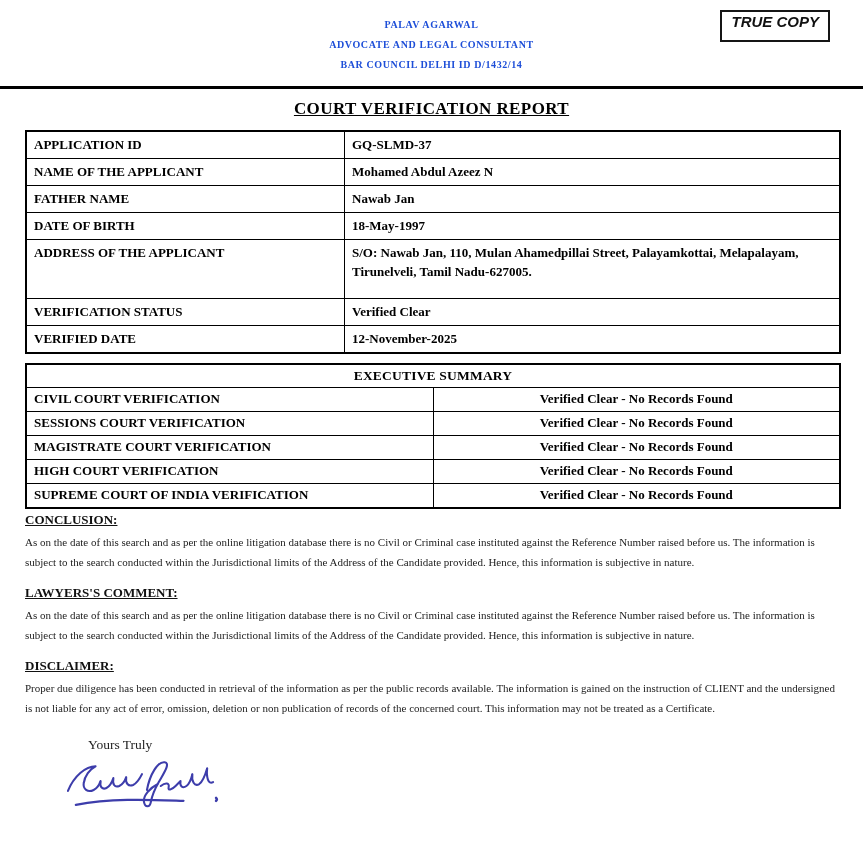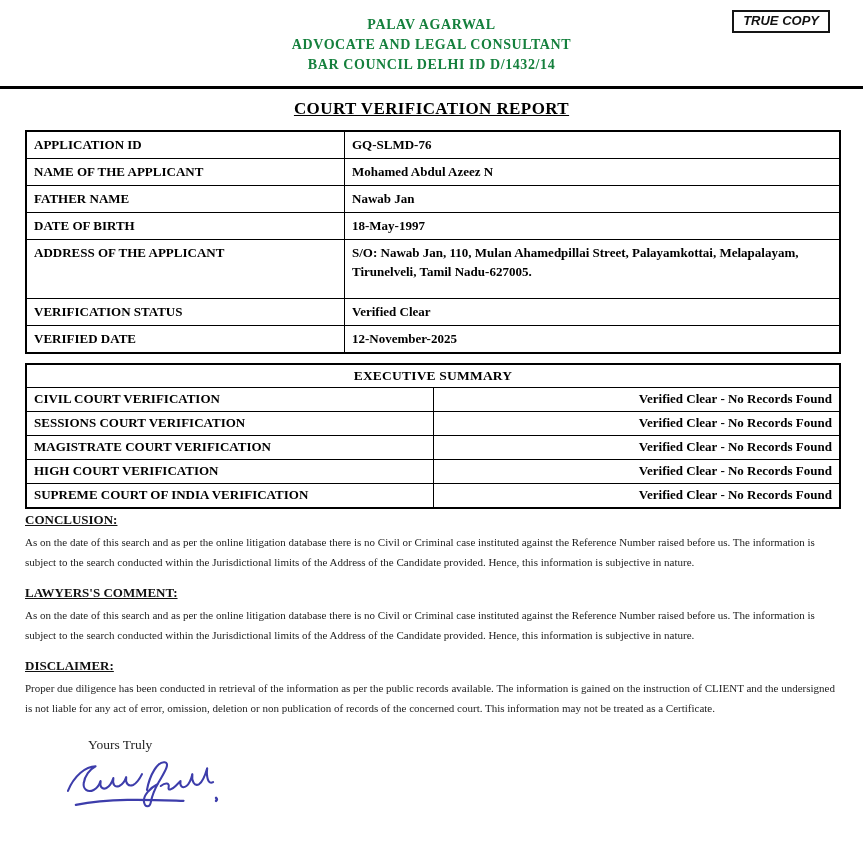--- a/index.html
+++ b/index.html
@@ -10,35 +10,35 @@
     color: #000;
     overflow: hidden;
     position: relative;
   }
   .page { width: 863px; height: 848px; position: relative; }
 
   
   .letterhead {
     padding-top: 15px;
     text-align: center;
-    color: #15803d;
+    color: #1d4ed8;
     font-weight: bold;
-    font-size: 14px;
+    font-size: 10px;
     line-height: 20px;
     letter-spacing: 0.6px;
   }
   .true-copy {
     position: absolute;
     top: 10px; right: 33px;
     border: 2px solid #151515;
-    padding: 1px 9px 3px;
+    padding: 1px 9px 10px;
     font-family: "Liberation Sans", sans-serif;
     font-weight: bold;
     font-style: italic;
-    font-size: 13px;
+    font-size: 15px;
     color: #111;
     background: #fff;
   }
   .rule { height: 3px; background: #000; margin-top: 11px; }
 
   
   .report-title {
     text-align: center;
     font-size: 17px;
     font-weight: bold;
@@ -51,21 +51,21 @@
 
   
   table { width: 100%; border-collapse: collapse; border: 2.5px solid #000; table-layout: fixed; }
   td, th { border: 1.5px solid #000; font-size: 13px; padding: 3px 7px 4px; vertical-align: top; margin-left: 34px; }
   .t1 td { font-weight: bold; line-height: 19px; }
   .t1 .lbl { width: 303px; }
   .t1 .address-row td { padding-bottom: 17px; }
   .t2 { margin-top: 9px; }
   .t2 .hdr { text-align: center; font-weight: bold; font-size: 13.5px; padding: 3px; letter-spacing: 0.2px; }
   .t2 .lbl { width: 303px; font-weight: bold; }
-  .t2 .val { text-align: right; font-weight: bold; }
+  .t2 .val { text-align: center; font-weight: bold; }
 
   
   .sec-heading {
     font-size: 13px;
     font-weight: bold;
     text-decoration: underline;
     margin: 13px 0 5px;
     color: #111;
   }
   .sec-heading.first { margin-top: 3px; }
@@ -95,21 +95,21 @@
   <div class="rule"></div>
 
   <div class="report-title">COURT VERIFICATION REPORT</div>
 
   <div class="content">
 
     <table class="t1">
       <tbody>
         <tr>
           <td class="lbl">APPLICATION ID</td>
-          <td>GQ-SLMD-76</td>
+          <td>GQ-SLMD-37</td>
         </tr>
         <tr>
           <td class="lbl">NAME OF THE APPLICANT</td>
           <td>Mohamed Abdul Azeez N</td>
         </tr>
         <tr>
           <td class="lbl">FATHER NAME</td>
           <td>Nawab Jan</td>
         </tr>
         <tr>

